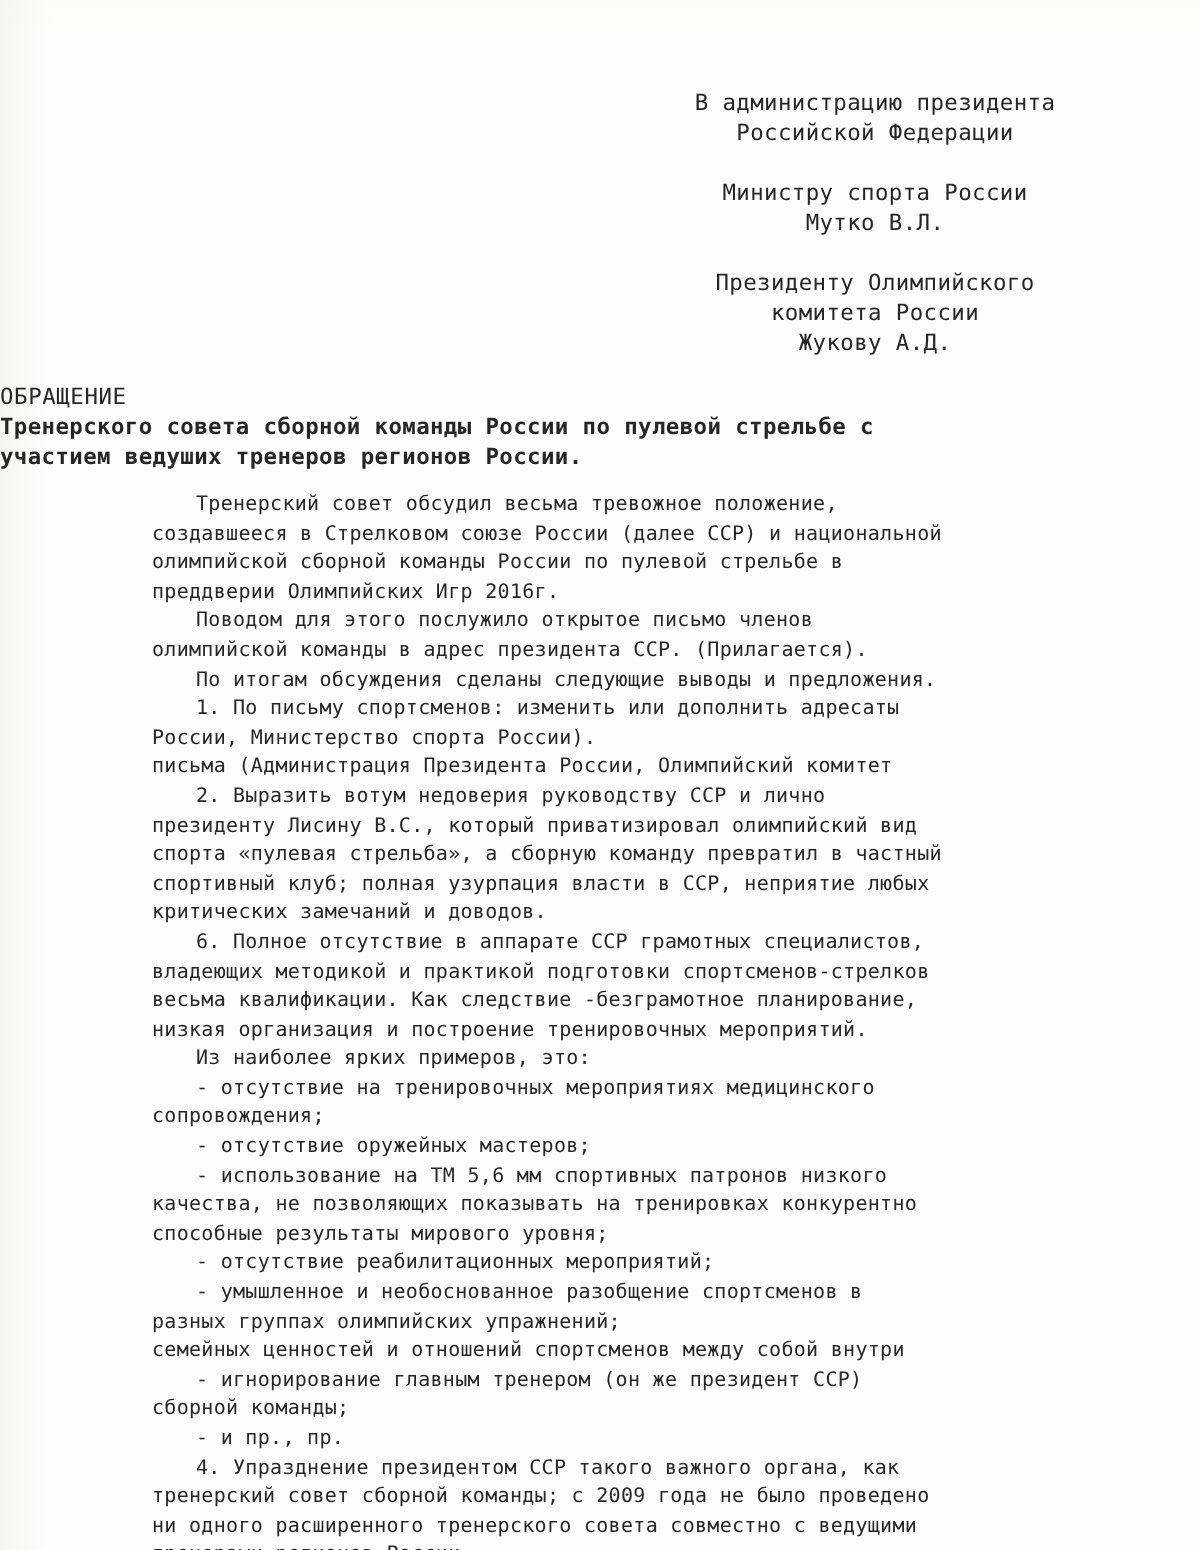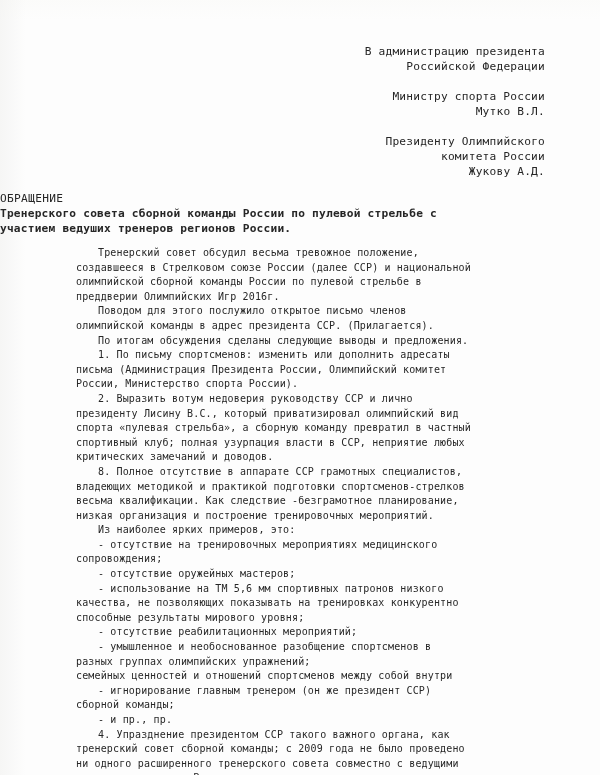--- a/index.html
+++ b/index.html
@@ -30,21 +30,21 @@
       linear-gradient(90deg, rgba(240,240,238,0.55) 0px, rgba(255,255,255,0) 26px),
       linear-gradient(180deg, rgba(250,250,248,0.6) 0px, rgba(255,255,255,0) 20px);
     pointer-events: none;
   }
 
   .letterhead {
     position: absolute;
     left: 330px;
     top: 44px;
     width: 215px;
-    text-align: right;
+    text-align: center;
   }
   .lh-block {
     margin-bottom: 15px;
   }
   .lh-block:last-child { margin-bottom: 0; }
   .lh-line {
     font-size: 11.2px;
     line-height: 15px;
     letter-spacing: 0.2px;
     white-space: pre;
@@ -131,32 +131,32 @@
       </div>
       <div class="para">
         <div class="line indent">Поводом для этого послужило открытое письмо членов</div>
         <div class="line">олимпийской команды в адрес президента ССР. (Прилагается).</div>
       </div>
       <div class="para">
         <div class="line indent">По итогам обсуждения сделаны следующие выводы и предложения.</div>
       </div>
       <div class="para">
         <div class="line indent">1. По письму спортсменов: изменить или дополнить адресаты</div>
+        <div class="line">России, Министерство спорта России).</div>
         <div class="line">письма (Администрация Президента России, Олимпийский комитет</div>
-        <div class="line">России, Министерство спорта России).</div>
       </div>
       <div class="para">
         <div class="line indent">2. Выразить вотум недоверия руководству ССР и лично</div>
         <div class="line">президенту Лисину В.С., который приватизировал олимпийский вид</div>
         <div class="line">спорта «пулевая стрельба», а сборную команду превратил в частный</div>
         <div class="line">спортивный клуб; полная узурпация власти в ССР, неприятие любых</div>
         <div class="line">критических замечаний и доводов.</div>
       </div>
       <div class="para">
-        <div class="line indent">8. Полное отсутствие в аппарате ССР грамотных специалистов,</div>
+        <div class="line indent">6. Полное отсутствие в аппарате ССР грамотных специалистов,</div>
         <div class="line">владеющих методикой и практикой подготовки спортсменов-стрелков</div>
         <div class="line">весьма квалификации. Как следствие -безграмотное планирование,</div>
         <div class="line">низкая организация и построение тренировочных мероприятий.</div>
       </div>
       <div class="para">
         <div class="line indent">Из наиболее ярких примеров, это:</div>
       </div>
       <div class="para">
         <div class="line indent">- отсутствие на тренировочных мероприятиях медицинского</div>
         <div class="line">сопровождения;</div>

